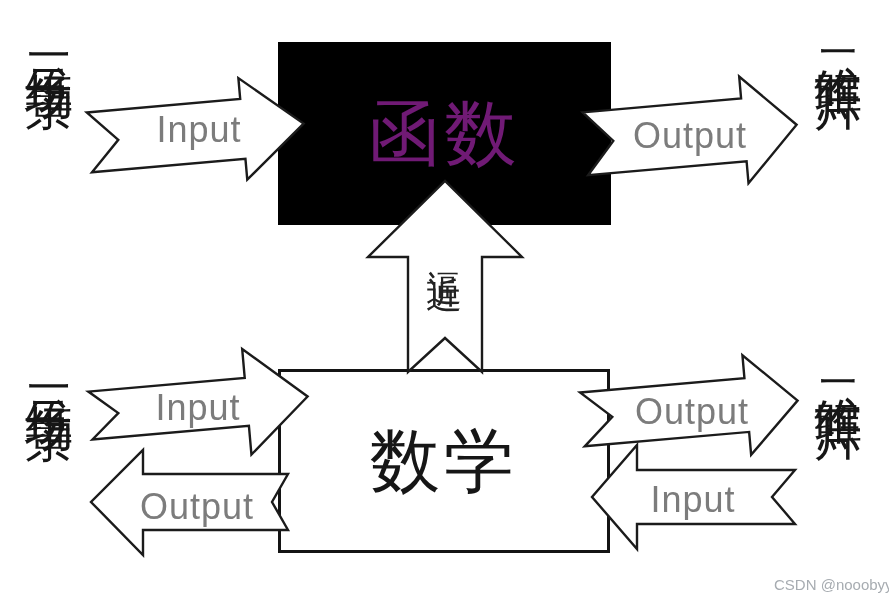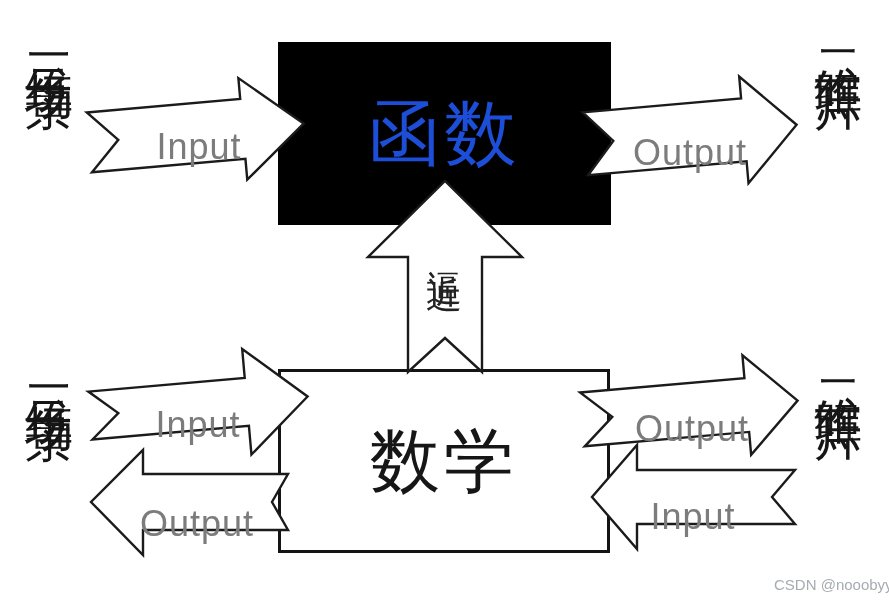--- a/index.html
+++ b/index.html
@@ -22,21 +22,21 @@
     letter-spacing: 10px;
     color: #161616;
     line-height: 1;
     white-space: nowrap;
   }
 
   .fn-box-label {
     position: absolute;
     left: 278px; top: 42px; width: 333px; height: 183px;
     display: flex; align-items: center; justify-content: center;
-    color: #1d4ed8; font-size: 72px; letter-spacing: 4px;
+    color: #701a75; font-size: 72px; letter-spacing: 4px;
   }
 
   .model-box-label {
     position: absolute;
     left: 278px; top: 370px; width: 332px; height: 182px;
     display: flex; flex-direction: column; align-items: center; justify-content: center;
     color: #161616; font-size: 70px; letter-spacing: 4px; line-height: 90px;
     text-align: center;
   }
 
@@ -49,21 +49,20 @@
     color: #222222; line-height: 1;
   }
 
   .flow-label {
     position: absolute;
     transform: translate(-50%, -50%);
     font-size: 36px;
     color: #7c7c7c;
     letter-spacing: 1px;
     white-space: nowrap;
-    margin-top: 17px;
   }
 
   .watermark {
     position: absolute;
     left: 774px; top: 576px;
     font-size: 15px;
     color: #a7acb1;
     white-space: nowrap;
   }
 </style>

